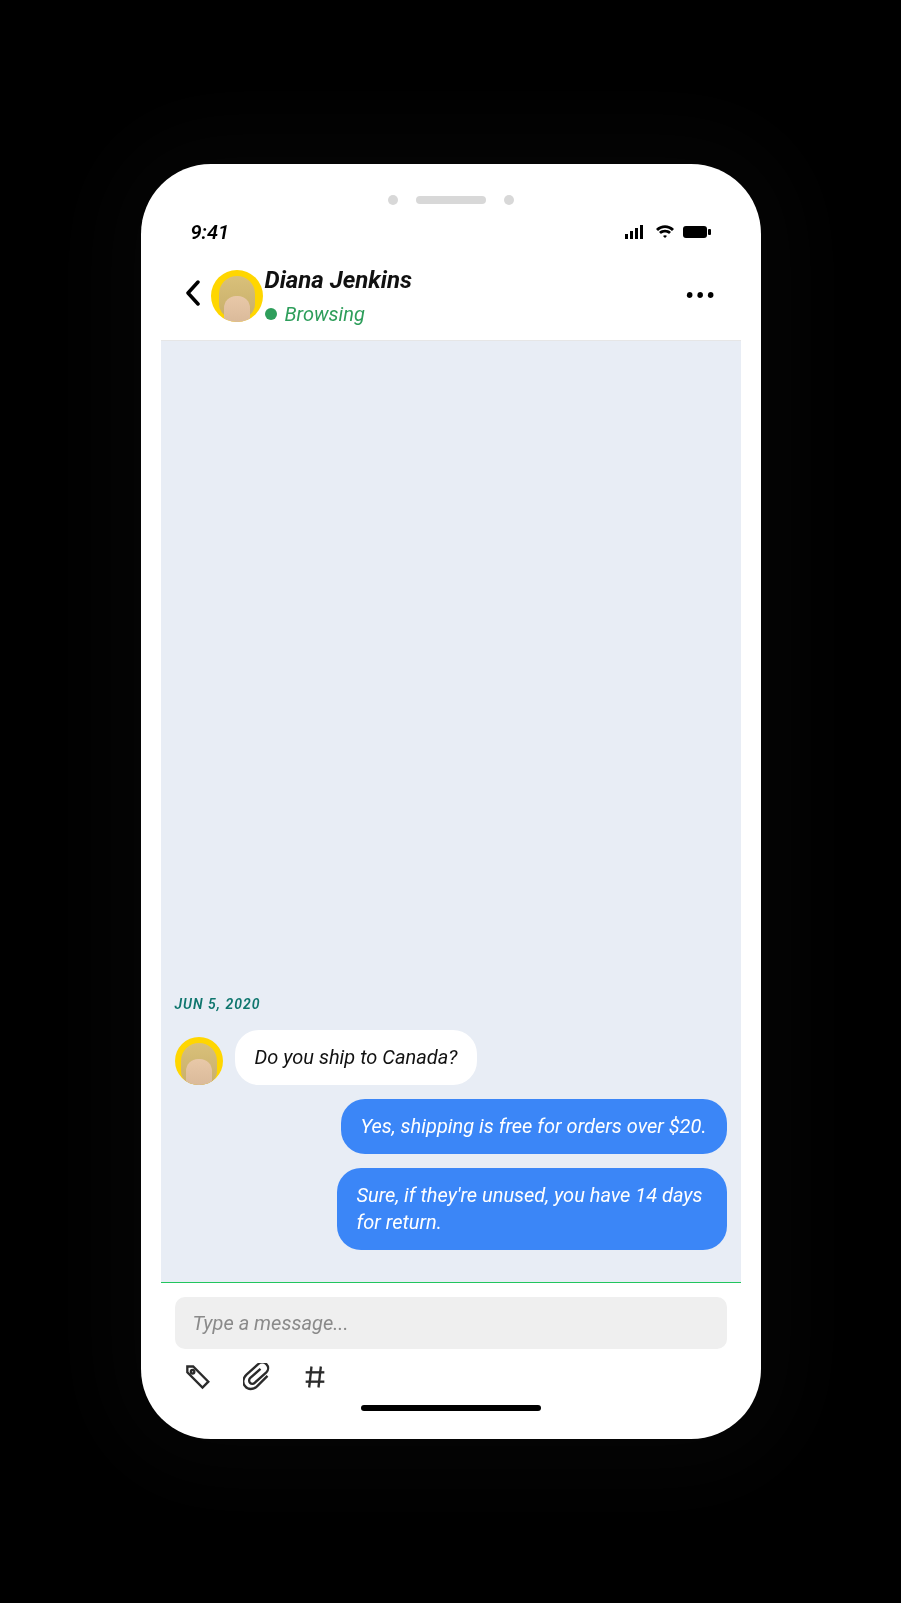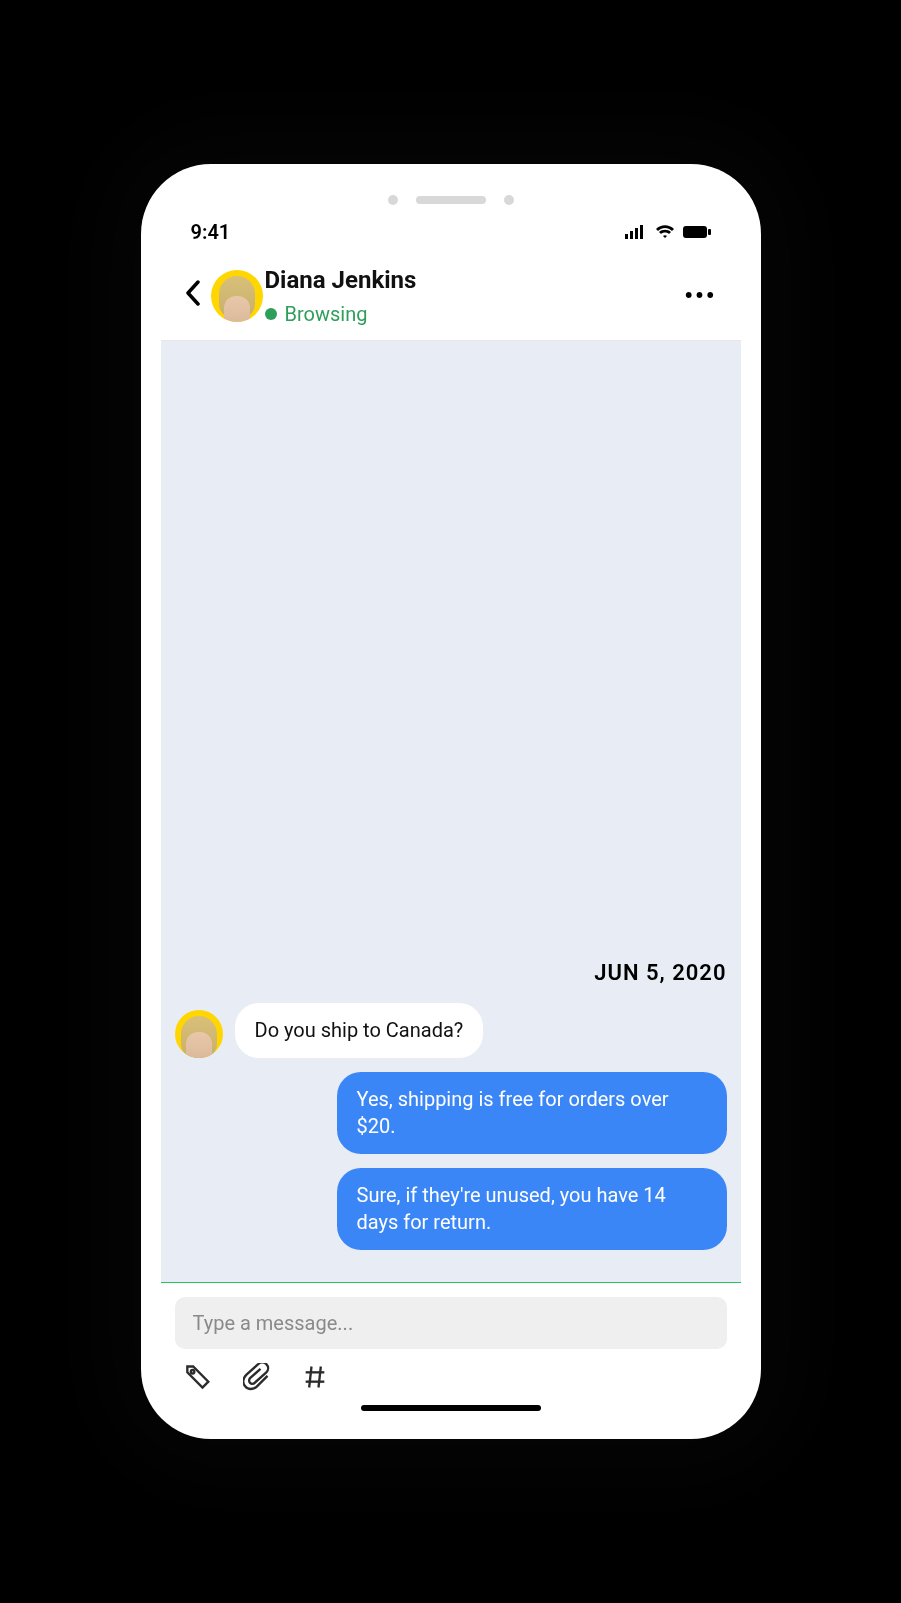--- a/index.html
+++ b/index.html
@@ -15,20 +15,21 @@
   .phone-frame {
     width: 620px;
     height: 1275px;
     background: #fff;
     border-radius: 70px;
     box-shadow: 0 0 80px 40px rgba(255,255,255,0.02);
     padding: 20px;
     position: relative;
     display: flex;
     flex-direction: column;
+    font-style: italic;
   }
   .phone-inner {
     width: 100%;
     height: 100%;
     border-radius: 50px;
     overflow: hidden;
     display: flex;
     flex-direction: column;
     background: #fff;
   }
@@ -87,23 +88,23 @@
   .chat-body {
     flex:1;
     background:#e8edf5;
     display:flex;
     flex-direction:column;
     padding: 0 14px 18px 14px;
     overflow:hidden;
   }
   .spacer { flex:1; }
   .date-divider {
-    text-align:right;
-    color:#000000;
-    font-size:22px;
+    text-align:left;
+    color:#0f766e;
+    font-size:14px;
     font-weight:600;
     letter-spacing:1px;
     margin: 10px 0 18px 0;
   }
   .msg-row { display:flex; margin-bottom:14px; align-items:flex-end; gap:12px; }
   .msg-row.out { justify-content:flex-end; }
   .msg-row .avatar { width:48px; height:48px; }
   .bubble {
     max-width: 390px;
     padding: 14px 20px;

